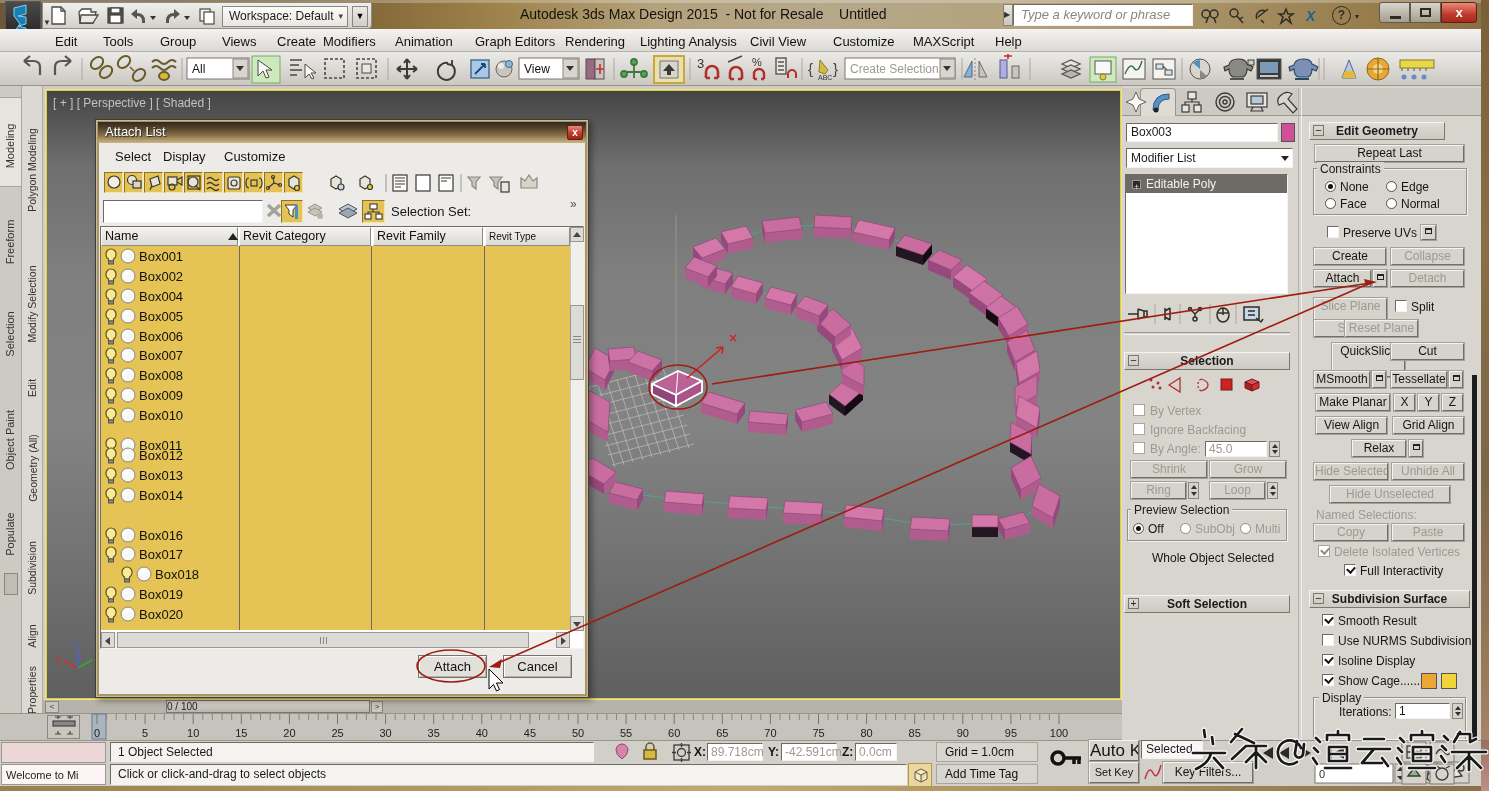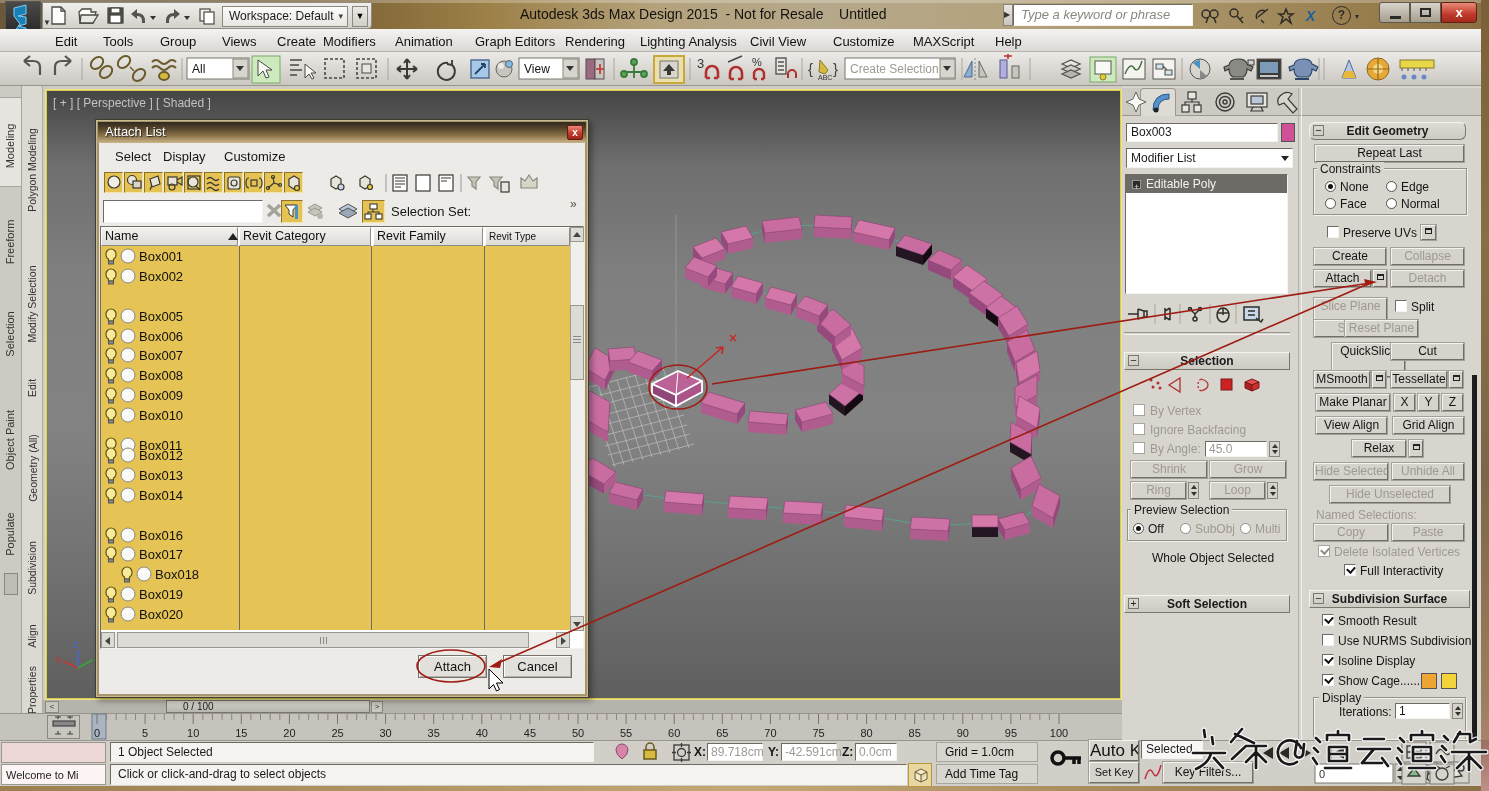--- a/index.html
+++ b/index.html
@@ -422,21 +422,21 @@
   <path d="M78 650 L78 668" stroke="#4466dd"></path>
       <text x="73" y="648" fill="#4466dd">z</text>
   <path d="M78 668 L63 661" stroke="#cc3333"></path>
       <text x="56" y="663" fill="#cc3333">x</text>
   <path d="M78 668 L92 660" stroke="#33aa33"></path>
       <text x="94" y="665" fill="#33aa33">y</text>
  </g>
 </svg>
 <div class="abs" style="left:43px;top:700px;width:1079px;height:13px;background:#b6b3ac;"></div>
 <div class="abs" style="left:45px;top:701px;width:14px;height:12px;background:#c9c6bf;border:1px solid #8a877f;font-size:8px;text-align:center;line-height:10px;color:#333;">&lt;</div>
-<div class="abs" style="left:166px;top:700px;width:204px;height:13px;background:linear-gradient(#d8d5ce,#b8b5ae);border:1px solid #7a776f;font-size:10px;text-align:left;padding-left:16px;color:#222;line-height:11px;">0 / 100</div>
+<div class="abs" style="left:166px;top:700px;width:204px;height:13px;background:linear-gradient(#d8d5ce,#b8b5ae);border:1px solid #7a776f;font-size:10px;text-align:left;padding-left:0;color:#222;line-height:11px;">0 / 100</div>
 <div class="abs" style="left:371px;top:701px;width:12px;height:12px;background:#c9c6bf;border:1px solid #8a877f;font-size:8px;text-align:center;line-height:10px;color:#333;">&gt;</div>
 
 <div class="abs" style="left:0;top:713px;width:1489px;height:28px;background:#c6c3bc;border-top:1px solid #98958d;border-bottom:1px solid #98958d;"></div>
 <div class="abs" style="left:47px;top:715px;width:33px;height:24px;background:#c9c6bf;border:1px solid #8a877f;"></div>
 <svg class="abs" style="left:0;top:0;" width="1489" height="791" viewBox="0 0 1489 791">
     <g>
 <rect x="92" y="714" width="14" height="25" fill="#aab4c0" stroke="#6a7a8a"></rect>
 <line x1="97.0" y1="714" x2="97.0" y2="724" stroke="#77746d"></line>
       <line x1="106.6" y1="714" x2="106.6" y2="720" stroke="#8a877f"></line>
       <line x1="116.2" y1="714" x2="116.2" y2="720" stroke="#8a877f"></line>
@@ -744,21 +744,21 @@
 <div class="lblg" style="left:1195px;top:522px;">SubObj</div>
 <div class="rd gr" style="left:1240px;top:523px;"></div>
 <div class="lblg" style="left:1255px;top:522px;">Multi</div>
 <div class="lbl" style="left:1152px;top:551px;">Whole Object Selected</div>
 <div class="rollh" style="left:1124px;top:595px;width:166px;height:18px;">Soft Selection</div>
 <div class="abs" style="left:1128px;top:598px;width:11px;height:11px;border:1px solid #7a776f;font-size:10px;line-height:10px;text-align:center;color:#222;">+</div>
 
 <div class="abs" style="left:1298px;top:88px;width:1px;height:652px;background:#b5b2ab;"></div>
 <div class="abs" style="left:1301px;top:88px;width:1px;height:652px;background:#efeeea;"></div>
 
-<div class="rollh" style="left:1309px;top:122px;width:157px;height:18px;border-radius:6px;">Edit Geometry</div>
+<div class="rollh" style="left:1309px;top:122px;width:136px;height:18px;">Edit Geometry</div>
 <div class="abs" style="left:1313px;top:125px;width:11px;height:11px;border:1px solid #7a776f;font-size:11px;line-height:9px;text-align:center;color:#222;">−</div>
 <div class="b" style="left:1315px;top:145px;width:149px;height:17px;">Repeat Last</div>
 <div class="grp" style="left:1313px;top:168px;width:154px;height:47px;"></div>
 <div class="grplbl" style="left:1317px;top:162px;">Constraints</div>
 <div class="rd on" style="left:1325px;top:181px;"></div>
 <div class="lbl" style="left:1340px;top:180px;">None</div>
 <div class="rd" style="left:1386px;top:181px;"></div>
 <div class="lbl" style="left:1401px;top:180px;">Edge</div>
 <div class="rd" style="left:1325px;top:198px;"></div>
 <div class="lbl" style="left:1340px;top:197px;">Face</div>
@@ -950,20 +950,29 @@
     </div>
 <div class="abs" style="left:0;top:20px;width:469px;height:20px;">
       <svg class="abs" style="left:3px;top:2px;" width="34" height="17">
         <path d="M7 1 a5 5 0 0 1 5 5 q0 4 -2.5 5 l0 2 l-5 0 l0 -2 Q2 10 2 6 a5 5 0 0 1 5 -5" fill="#f8ea9a" stroke="#5f5510" stroke-width="1.2"></path>
         <rect x="4.5" y="13" width="5" height="3" fill="#8a8a82" stroke="#555"></rect>
         <circle cx="24" cy="8" r="7" fill="#f8f8f6" stroke="#8a877f"></circle>
         <circle cx="22" cy="6" r="2.5" fill="#fff"></circle>
       </svg>
       <div class="abs" style="left:38px;top:3px;font-size:13px;color:#111;">Box002</div>
     </div>
+<div class="abs" style="left:0;top:40px;width:469px;height:20px;">
+      <svg class="abs" style="left:3px;top:2px;" width="34" height="17">
+        <path d="M7 1 a5 5 0 0 1 5 5 q0 4 -2.5 5 l0 2 l-5 0 l0 -2 Q2 10 2 6 a5 5 0 0 1 5 -5" fill="#f8ea9a" stroke="#5f5510" stroke-width="1.2"></path>
+        <rect x="4.5" y="13" width="5" height="3" fill="#8a8a82" stroke="#555"></rect>
+        <circle cx="24" cy="8" r="7" fill="#f8f8f6" stroke="#8a877f"></circle>
+        <circle cx="22" cy="6" r="2.5" fill="#fff"></circle>
+      </svg>
+      <div class="abs" style="left:38px;top:3px;font-size:13px;color:#111;">Box004</div>
+    </div>
 <div class="abs" style="left:0;top:60px;width:469px;height:20px;">
       <svg class="abs" style="left:3px;top:2px;" width="34" height="17">
         <path d="M7 1 a5 5 0 0 1 5 5 q0 4 -2.5 5 l0 2 l-5 0 l0 -2 Q2 10 2 6 a5 5 0 0 1 5 -5" fill="#f8ea9a" stroke="#5f5510" stroke-width="1.2"></path>
         <rect x="4.5" y="13" width="5" height="3" fill="#8a8a82" stroke="#555"></rect>
         <circle cx="24" cy="8" r="7" fill="#f8f8f6" stroke="#8a877f"></circle>
         <circle cx="22" cy="6" r="2.5" fill="#fff"></circle>
       </svg>
       <div class="abs" style="left:38px;top:3px;font-size:13px;color:#111;">Box005</div>
     </div>
 <div class="abs" style="left:0;top:80px;width:469px;height:20px;">

